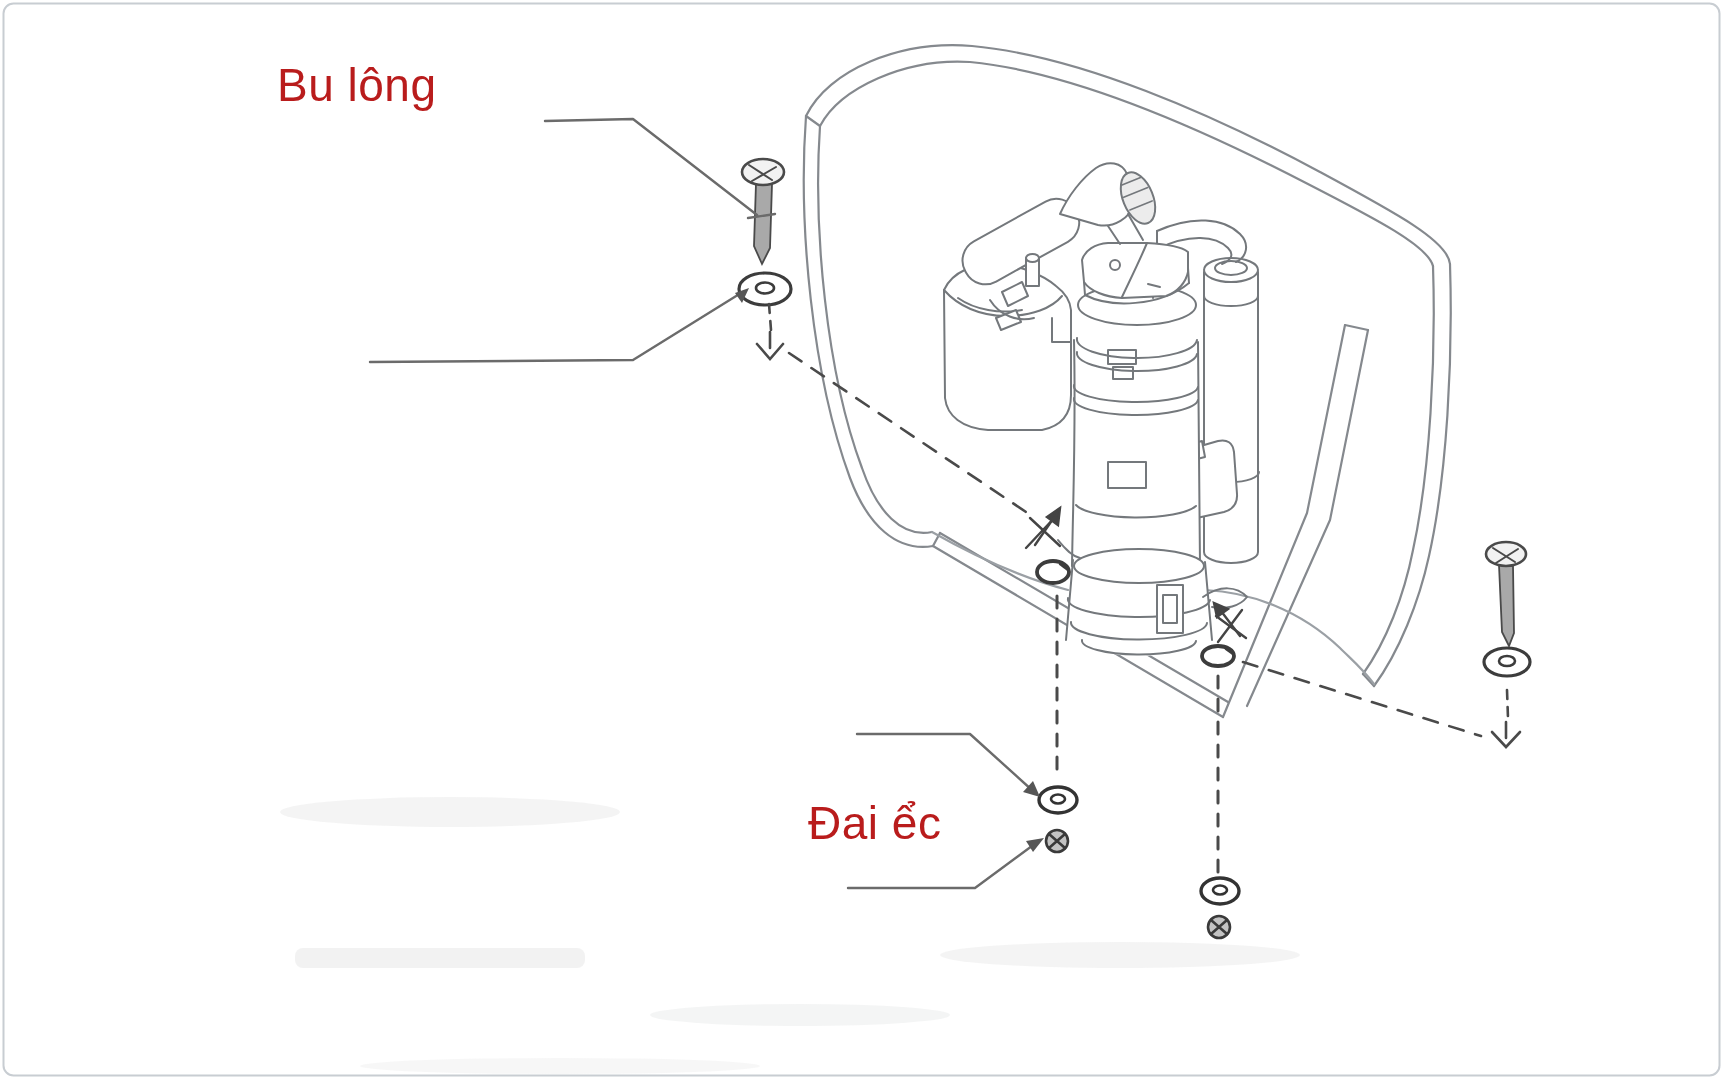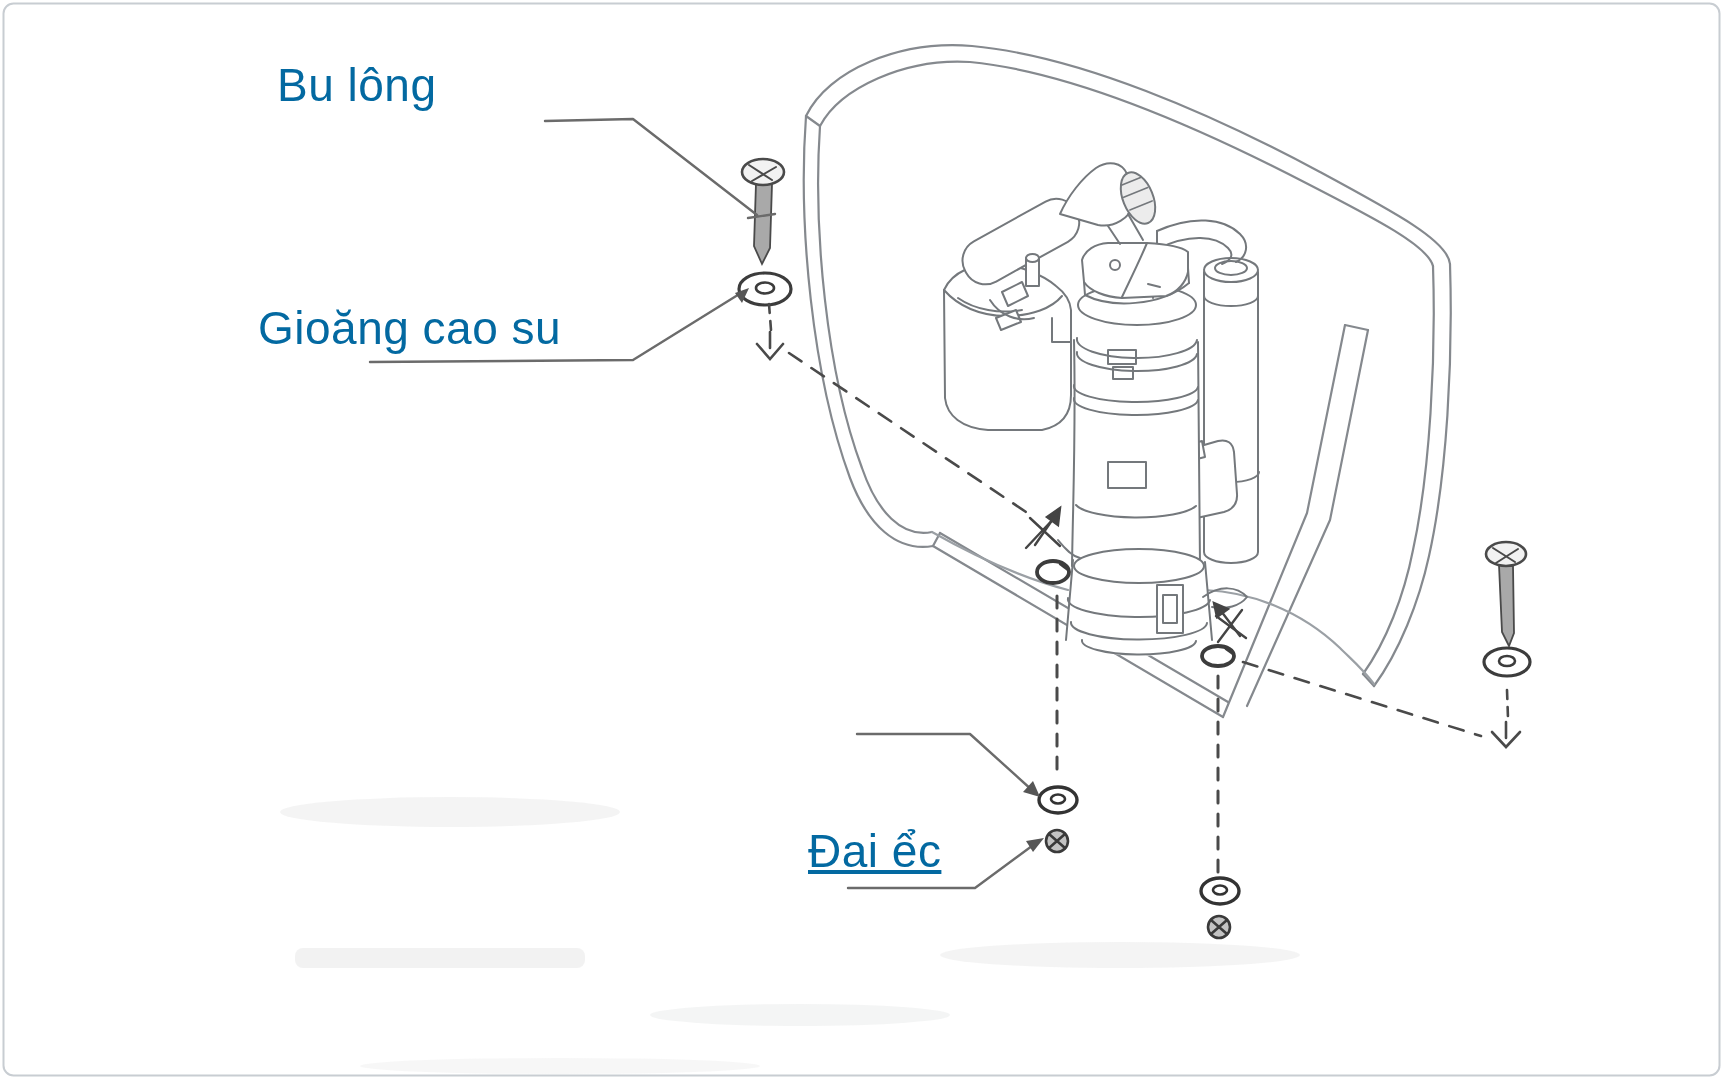--- a/index.html
+++ b/index.html
@@ -1,24 +1,24 @@
 <!DOCTYPE html>
 <html><head>
 <meta charset="utf-8">
 <style>
   html,body{margin:0;padding:0;background:#ffffff;}
   .stage{position:relative;width:1723px;height:1080px;background:#ffffff;overflow:hidden;
          font-family:"Liberation Sans", sans-serif;}
   .stage svg{position:absolute;left:0;top:0;}
-  .callout{position:absolute;font-size:46px;line-height:1.0;color:#0369a1;white-space:nowrap;
+  .callout{position:absolute;font-size:46px;line-height:1.0;color:#b91c1c;white-space:nowrap;
            letter-spacing:0.5px;}
   .lbl-bolt{left:277px;top:62px;}
   .lbl-gasket{left:258px;top:305px;}
   .lbl-washer{left:520px;top:675px;}
-  .lbl-nut{left:808px;top:828px;text-decoration:underline;}
+  .lbl-nut{left:808px;top:800px;}
 </style>
 </head>
 <body>
 
 <div class="stage">
 
 <svg width="1723" height="1080" viewBox="0 0 1723 1080">
 
   <g fill="#d9dadb">
     <ellipse cx="450" cy="812" rx="170" ry="15" opacity="0.30"></ellipse>
@@ -217,16 +217,15 @@
   <g fill="#565656" stroke="none">
     <polygon points="749,288 735,293 742,303"></polygon>
     <polygon points="1040,797 1023,792 1033,781"></polygon>
     <polygon points="1044,838 1033,852 1026,841"></polygon>
   </g>
 
   <rect x="3.5" y="3.5" width="1716" height="1072" rx="10" fill="none" stroke="#c8cdd2" stroke-width="2"></rect>
 </svg>
 
 <div class="callout lbl-bolt">Bu lông</div>
-<div class="callout lbl-gasket">Gioăng cao su</div>
 <div class="callout lbl-nut">Đai ểc</div>
 
 </div>
 
 </body></html>

